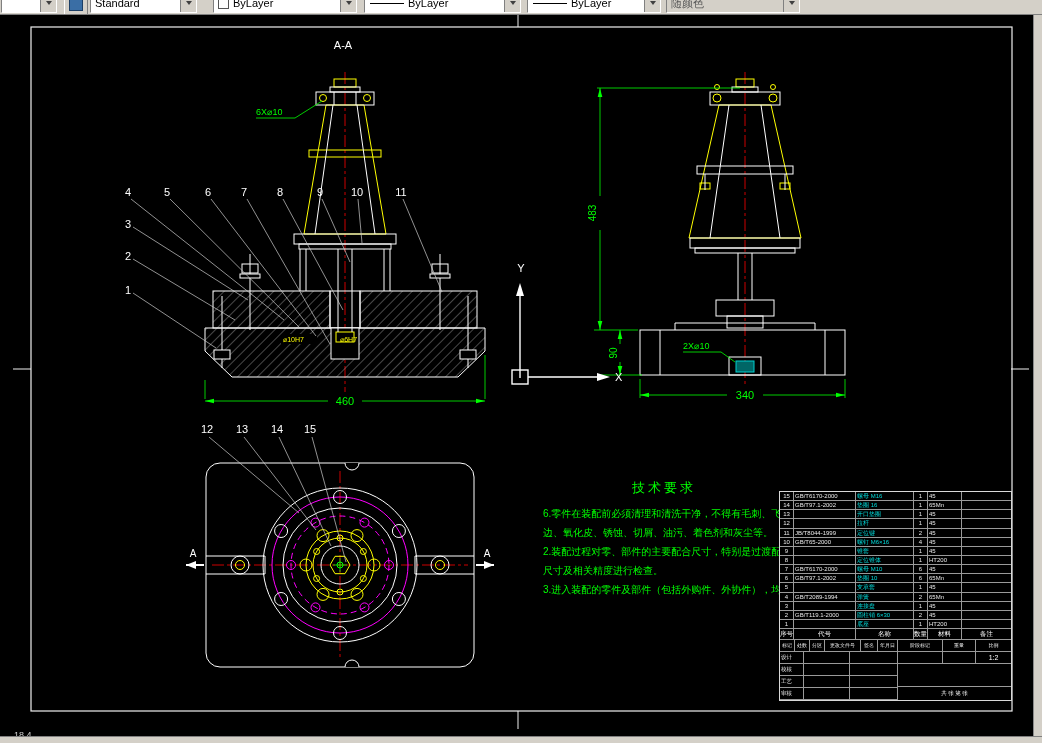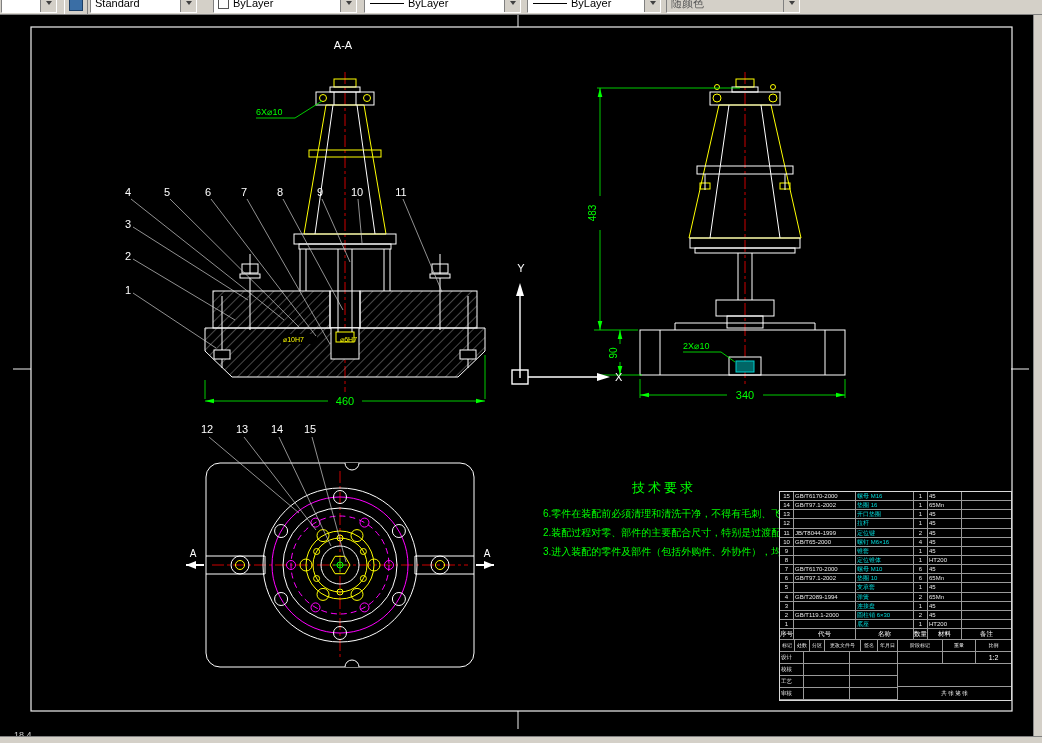--- a/index.html
+++ b/index.html
@@ -419,21 +419,23 @@
       <text x="310" y="433">15</text>
     </g>
   </g>
 
   <text x="14" y="738" fill="#cccccc" font-size="9">18.4</text>
 </svg>
 
 <div class="techreq">
   <div class="tr-title">技术要求</div>
   <div class="tr-line">6.零件在装配前必须清理和清洗干净，不得有毛刺、飞</div>
+  <div class="tr-line">边、氧化皮、锈蚀、切屑、油污、着色剂和灰尘等。</div>
   <div class="tr-line">2.装配过程对零、部件的主要配合尺寸，特别是过渡配合</div>
+  <div class="tr-line">尺寸及相关精度进行检查。</div>
   <div class="tr-line">3.进入装配的零件及部件（包括外购件、外协件），均必</div>
 </div>
 
 <div class="titleblock">
   <div class="bom">
       <div class="bom-row">
         <div class="bom-cell c0">15</div>
         <div class="bom-cell c1">GB/T6170-2000</div>
         <div class="bom-cell c2">螺母 M16</div>
         <div class="bom-cell c3">1</div>

